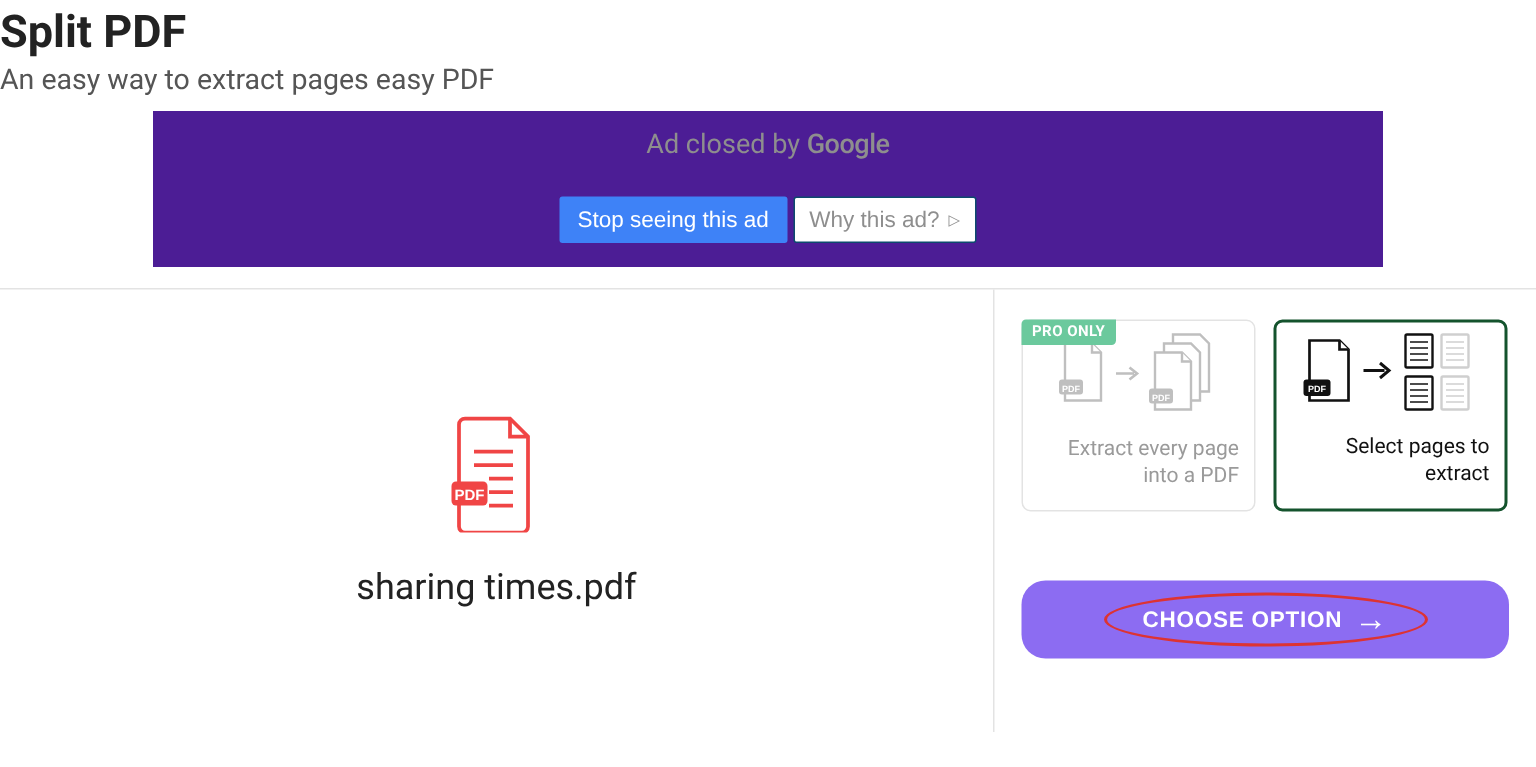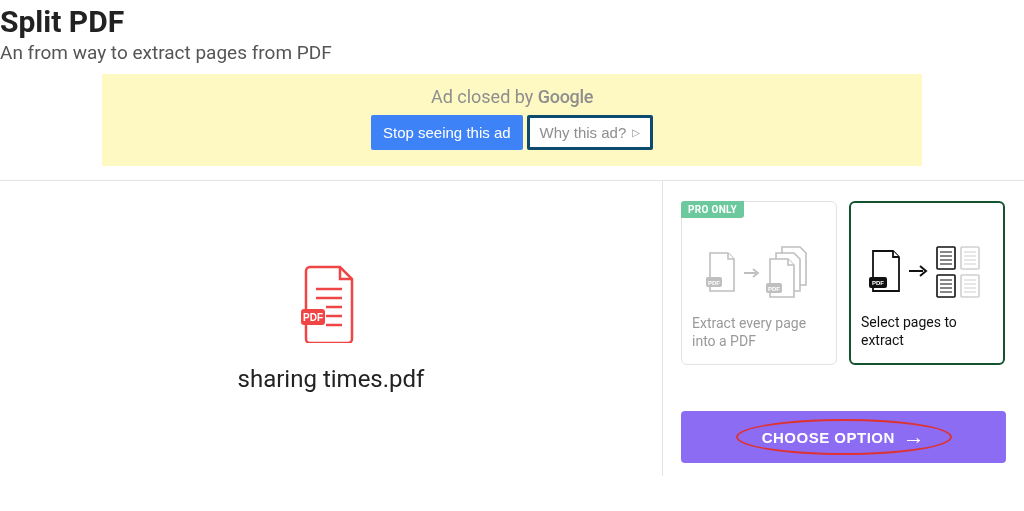--- a/index.html
+++ b/index.html
@@ -1,49 +1,49 @@
 <!DOCTYPE html>
 <html><head>
 <meta charset="utf-8">
 <style>
   * { box-sizing: border-box; margin: 0; padding: 0; }
   body { font-family: -apple-system, BlinkMacSystemFont, "Segoe UI", Roboto, Arial, sans-serif; background: #fff; width: 1024px; height: 511px; overflow: hidden; }
   .header { padding-top: 4px; }
   .title { font-size: 30px; font-weight: 700; color: #222; }
   .subtitle { font-size: 19px; color: #555; font-weight: 400; margin-top: 2px; }
-  .ad-banner { background: #fef9c3; margin: 10px auto 0 auto; width: 820px; padding: 12px 0 16px 0; text-align: center; }
+  .ad-banner { background: #4c1d95; margin: 10px auto 0 auto; width: 820px; padding: 12px 0 16px 0; text-align: center; }
   .ad-closed { color: #8e8e8e; font-size: 18px; }
   .ad-closed .google { font-weight: 500; color: #8e8e8e; letter-spacing: -0.3px; }
-  .ad-buttons { margin-top: 8px; display: inline-flex; gap: 4px; }
+  .ad-buttons { margin-top: 24px; display: inline-flex; gap: 4px; }
   .btn-stop { background: #3e82f7; color: #fff; border: none; font-size: 15px; padding: 7px 12px; border-radius: 2px; cursor: pointer; }
-  .btn-why { background: #fff; color: #8e8e8e; border: 3px solid #0c4a6e; font-size: 15px; padding: 6px 10px; border-radius: 2px; cursor: pointer; display: inline-flex; align-items: center; gap: 6px; text-align: center; }
+  .btn-why { background: #fff; color: #8e8e8e; border: 1px solid #0c4a6e; font-size: 15px; padding: 6px 10px; border-radius: 2px; cursor: pointer; display: inline-flex; align-items: center; gap: 6px; text-align: center; }
   .adtri { font-size: 10px; color: #8e8e8e; }
   .content-row { display: flex; border-top: 1px solid #e3e3e3; margin-top: 14px; height: 296px; }
   .file-panel { flex: 1; display: flex; flex-direction: column; align-items: center; justify-content: center; }
   .file-icon-wrap { position: relative; }
   .filename { margin-top: 18px; font-size: 24px; color: #222; }
   .right-panel { width: 362px; border-left: 1px solid #e3e3e3; padding: 20px 18px 18px 18px; position: relative; }
   .cards { display: flex; gap: 12px; }
-  .card { position: relative; width: 156px; height: 164px; border-radius: 6px; background: #fff; display: flex; flex-direction: column; align-items: center; justify-content: flex-end; padding-bottom: 14px; cursor: pointer; }
+  .card { position: relative; width: 156px; height: 128px; border-radius: 6px; background: #fff; display: flex; flex-direction: column; align-items: center; justify-content: flex-end; padding-bottom: 14px; cursor: pointer; }
   .card.inactive { border: 1px solid #e3e3e3; color: #9a9a9a; }
   .card.active { border: 2px solid #14532d; color: #111; }
   .pro-tag { position: absolute; top: -1px; left: -1px; background: #6bc99d; color: #fff; font-size: 10px; font-weight: 700; padding: 3px 7px; border-radius: 3px 0 3px 0; letter-spacing: 0.3px; }
   .card-illus { height: 60px; display: flex; align-items: center; justify-content: center; margin-bottom: 12px; }
-  .card-label { font-size: 14px; text-align: left; line-height: 1.25; padding: 0 10px; }
+  .card-label { font-size: 14px; text-align: right; line-height: 1.25; padding: 0 10px; }
   .choose-wrap { position: relative; margin-top: 46px; }
-  .choose-btn { width: 100%; height: 52px; background: #8c6cf2; color: #fff; border: none; border-radius: 4px; font-size: 15px; font-weight: 700; letter-spacing: 0.5px; cursor: pointer; display: flex; align-items: center; justify-content: center; gap: 8px; }
+  .choose-btn { width: 100%; height: 52px; background: #8c6cf2; color: #fff; border: none; border-radius: 16px; font-size: 15px; font-weight: 700; letter-spacing: 0.5px; cursor: pointer; display: flex; align-items: center; justify-content: center; gap: 8px; }
   .choose-btn .arrow { font-size: 22px; font-weight: 400; }
   .highlight-oval { position: absolute; border: 2px solid #d33; border-radius: 50%; width: 216px; height: 36px; left: 50%; top: 50%; transform: translate(-50%, -50%); pointer-events: none; }
 </style>
 </head>
 <body>
 
 <div class="header">
   <h1 class="title">Split PDF</h1>
-  <p class="subtitle">An from way to extract pages from PDF</p>
+  <p class="subtitle">An easy way to extract pages easy PDF</p>
 </div>
 
 <div class="ad-banner">
   <div class="ad-closed">
     <span>Ad closed by </span><span class="google">Google</span>
   </div>
   <div class="ad-buttons">
     <button class="btn-stop">Stop seeing this ad</button>
     <button class="btn-why">
       <span>Why this ad?</span>

